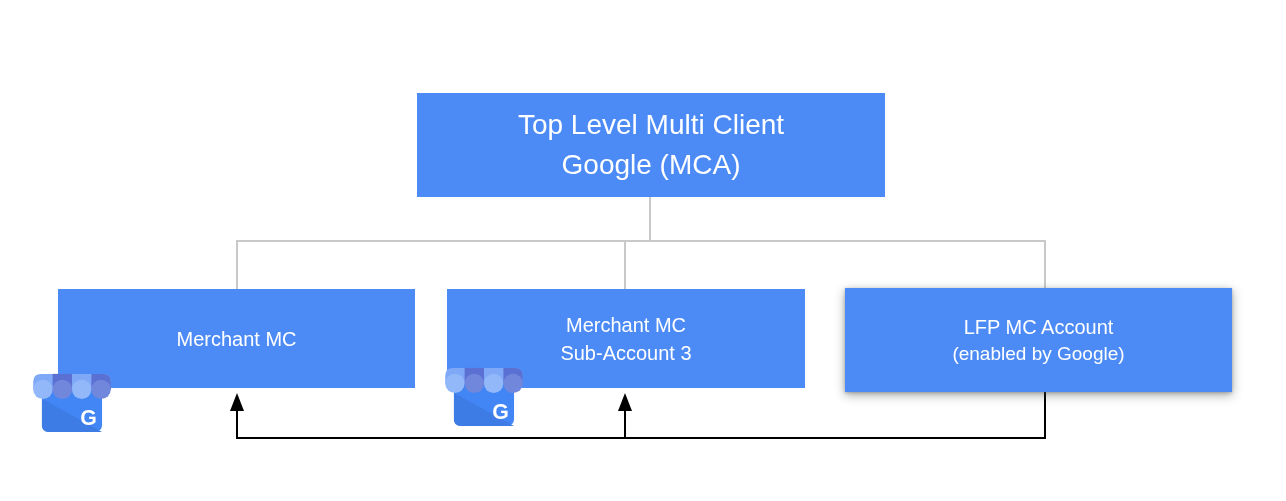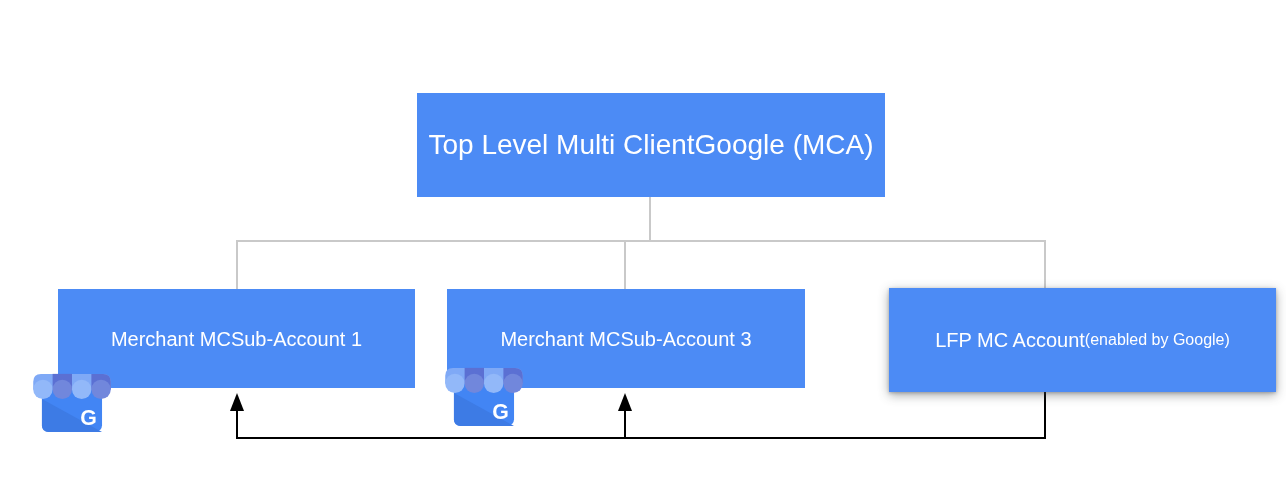--- a/index.html
+++ b/index.html
@@ -11,34 +11,34 @@
     overflow: hidden;
     font-family: "Liberation Sans", "DejaVu Sans", sans-serif;
   }
 
   
   .node {
     position: absolute;
     background: #4C8BF5;
     color: #ffffff;
     display: flex;
-    flex-direction: row;
+    flex-direction: column;
     align-items: center;
     justify-content: center;
     text-align: center;
   }
   .node-mca  { left: 417px; top: 93px;  width: 468px; height: 104px; font-size: 28px; line-height: 40px; }
   .node-sub1 { left: 58px;  top: 289px; width: 357px; height: 99px;  font-size: 20px; line-height: 28px; }
   .node-sub2 { left: 447px; top: 289px; width: 358px; height: 99px;  font-size: 20px; line-height: 28px; }
   .node-lfp  {
-    left: 889px; top: 288px; width: 387px; height: 104px;
+    left: 845px; top: 288px; width: 387px; height: 104px;
     font-size: 20px; line-height: 28px;
     box-shadow: 0 3px 10px rgba(60,64,67,0.45), 0 1px 3px rgba(60,64,67,0.3);
   }
-  .node-lfp .sub-line { font-size: 16px; line-height: 26px; }
+  .node-lfp .sub-line { font-size: 19px; line-height: 26px; }
 
   
   .line { position: absolute; }
   .gray { background: #C9C9C9; }
   .black { background: #000000; }
 
   .g-v-top  { left: 649px;  top: 197px; width: 2px;   height: 44px; }
   .g-h      { left: 236px;  top: 240px; width: 810px; height: 2px;  }
   .g-v-sub1 { left: 236px;  top: 240px; width: 2px;   height: 49px; }
   .g-v-sub2 { left: 624px;  top: 240px; width: 2px;   height: 49px; }
@@ -82,21 +82,20 @@
   <div class="arrowhead arrow1"></div>
   <div class="arrowhead arrow2"></div>
 
   <div class="node node-mca">
     <span>Top Level Multi Client</span>
     <span>Google (MCA)</span>
   </div>
 
   <div class="node node-sub1">
     <span>Merchant MC</span>
-    <span>Sub-Account 1</span>
   </div>
 
   <div class="node node-sub2">
     <span>Merchant MC</span>
     <span>Sub-Account 3</span>
   </div>
 
   <div class="node node-lfp">
     <span>LFP MC Account</span>
     <span class="sub-line">(enabled by Google)</span>

